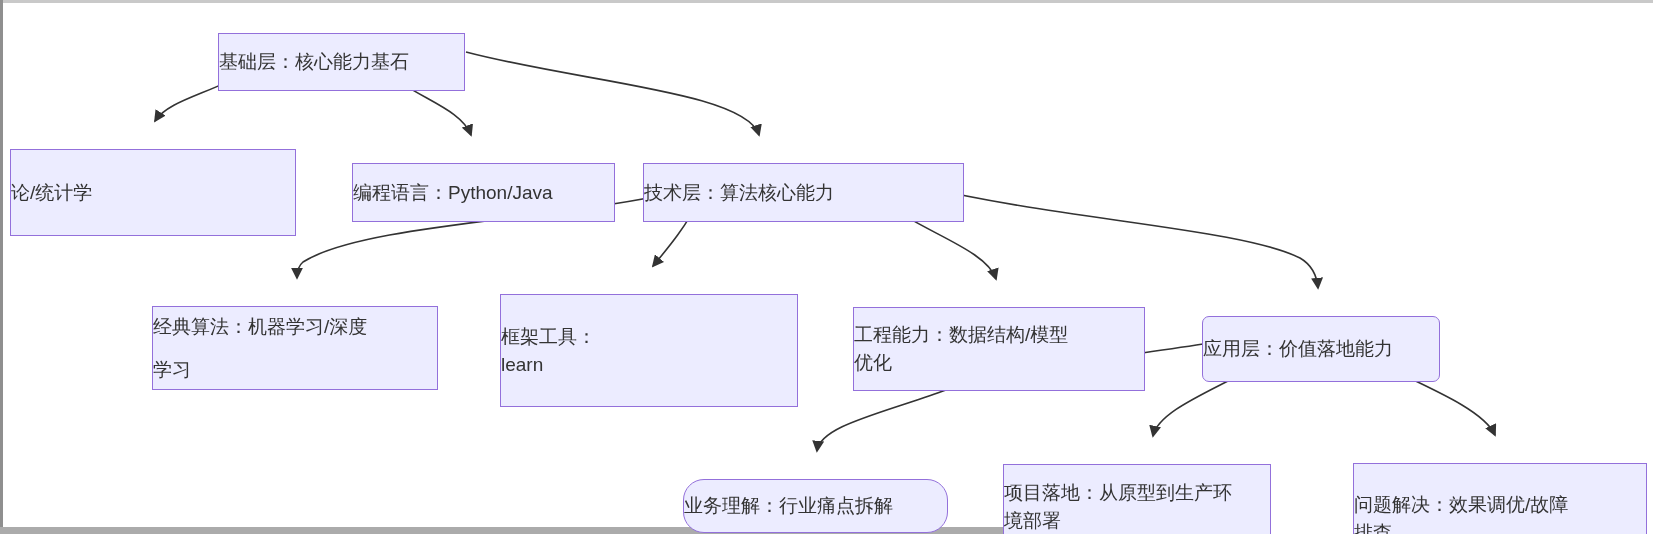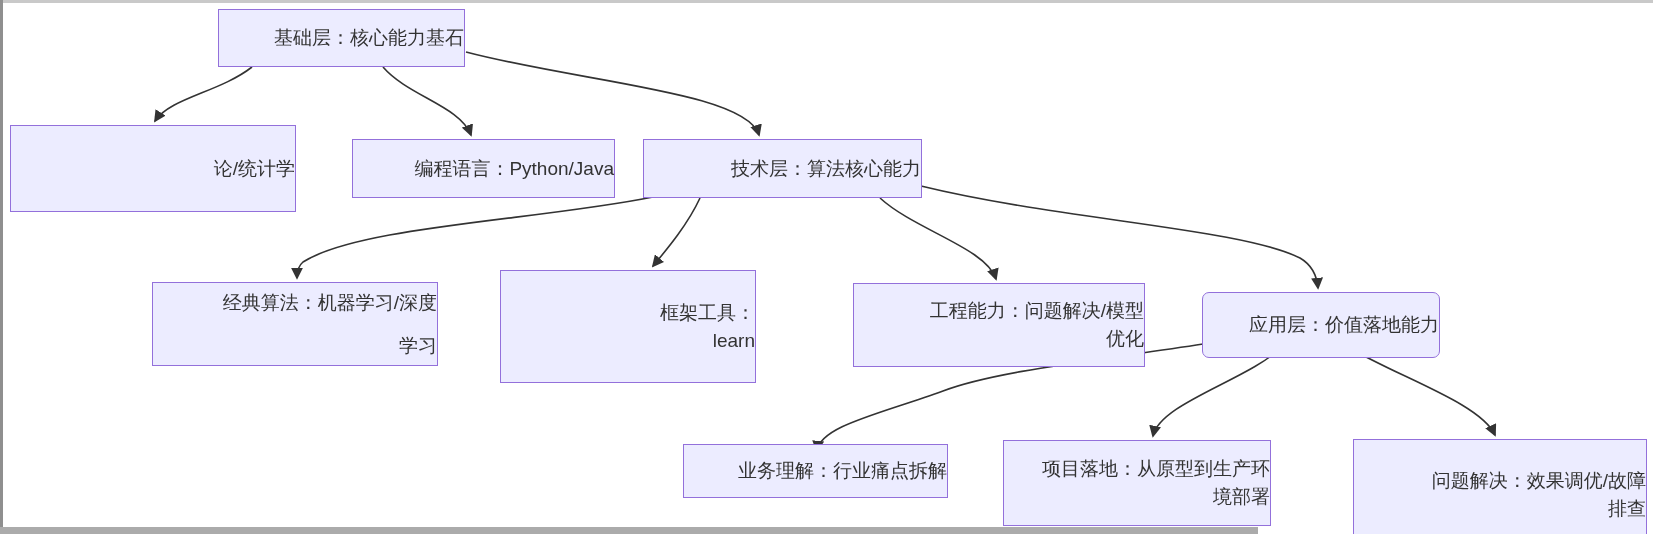--- a/index.html
+++ b/index.html
@@ -11,24 +11,25 @@
   .frame-top{position:absolute;left:0;top:0;width:1653px;height:3px;background:var(--frame-top,#c9c9c9);}
   .frame-left{position:absolute;left:0;top:0;width:3px;height:534px;background:var(--frame-left,#8f8f8f);}
   .frame-bottom{position:absolute;left:0;top:527px;width:1258px;height:7px;background:var(--frame-bottom,#ababab);}
   #edge-layer{position:absolute;left:0;top:0;width:1653px;height:534px;}
   #edge-layer path.edge{fill:none;stroke:var(--edge-color,#333333);stroke-width:1.6px;}
   .node{
     position:absolute;
     background:var(--node-fill,#ECECFF);
     border:1.3px solid var(--node-border,#9370DB);
     box-sizing:border-box;
-    display:flex;flex-direction:column;justify-content:center;align-items:flex-end;
+    display:flex;flex-direction:column;justify-content:center;align-items:flex-start;
     color:var(--text-color,#333333);
     font-size:19px;line-height:28px;
     text-align:center;
+    margin-top:24px;
   }
   .node .line{white-space:nowrap;}
 </style>
 </head>
 <body>
 
 <div id="stage">
   <div class="frame-top"></div>
   <div class="frame-left"></div>
   <div class="frame-bottom"></div>
@@ -56,39 +57,39 @@
   <div id="node-group">
       <div class="node" style="left: 218px; top: 9px; width: 247px; height: 58px;">
         <div class="line">基础层：核心能力基石</div>
       </div>
       <div class="node" style="left: 10px; top: 125px; width: 286px; height: 87px;">
         <div class="line">论/统计学</div>
       </div>
       <div class="node" style="left: 352px; top: 139px; width: 263px; height: 59px;">
         <div class="line">编程语言：Python/Java</div>
       </div>
-      <div class="node" style="left: 643px; top: 139px; width: 279px; height: 59px;">
+      <div class="node" style="left: 643px; top: 139px; width: 321px; height: 59px;">
         <div class="line">技术层：算法核心能力</div>
       </div>
       <div class="node" style="left: 152px; top: 282px; width: 286px; height: 84px; gap: 15px;">
         <div class="line">经典算法：机器学习/深度</div>
         <div class="line">学习</div>
       </div>
-      <div class="node" style="left: 500px; top: 270px; width: 256px; height: 113px; padding-left: 33px;">
+      <div class="node" style="left: 500px; top: 270px; width: 298px; height: 113px;">
         <div class="line">框架工具：</div>
         <div class="line">learn</div>
       </div>
       <div class="node" style="left: 853px; top: 283px; width: 292px; height: 84px;">
-        <div class="line">工程能力：问题解决/模型</div>
+        <div class="line">工程能力：数据结构/模型</div>
         <div class="line">优化</div>
       </div>
       <div class="node" style="left: 1202px; top: 292px; width: 238px; height: 66px; border-radius: 7px;">
         <div class="line">应用层：价值落地能力</div>
       </div>
-      <div class="node" style="left: 683px; top: 444px; width: 265px; height: 54px;">
+      <div class="node" style="left: 683px; top: 455px; width: 265px; height: 54px; border-radius: 21px;">
         <div class="line">业务理解：行业痛点拆解</div>
       </div>
       <div class="node" style="left: 1003px; top: 440px; width: 268px; height: 86px;">
         <div class="line">项目落地：从原型到生产环</div>
         <div class="line">境部署</div>
       </div>
       <div class="node" style="left: 1353px; top: 439px; width: 294px; height: 112px;">
         <div class="line">问题解决：效果调优/故障</div>
         <div class="line">排查</div>
       </div>

